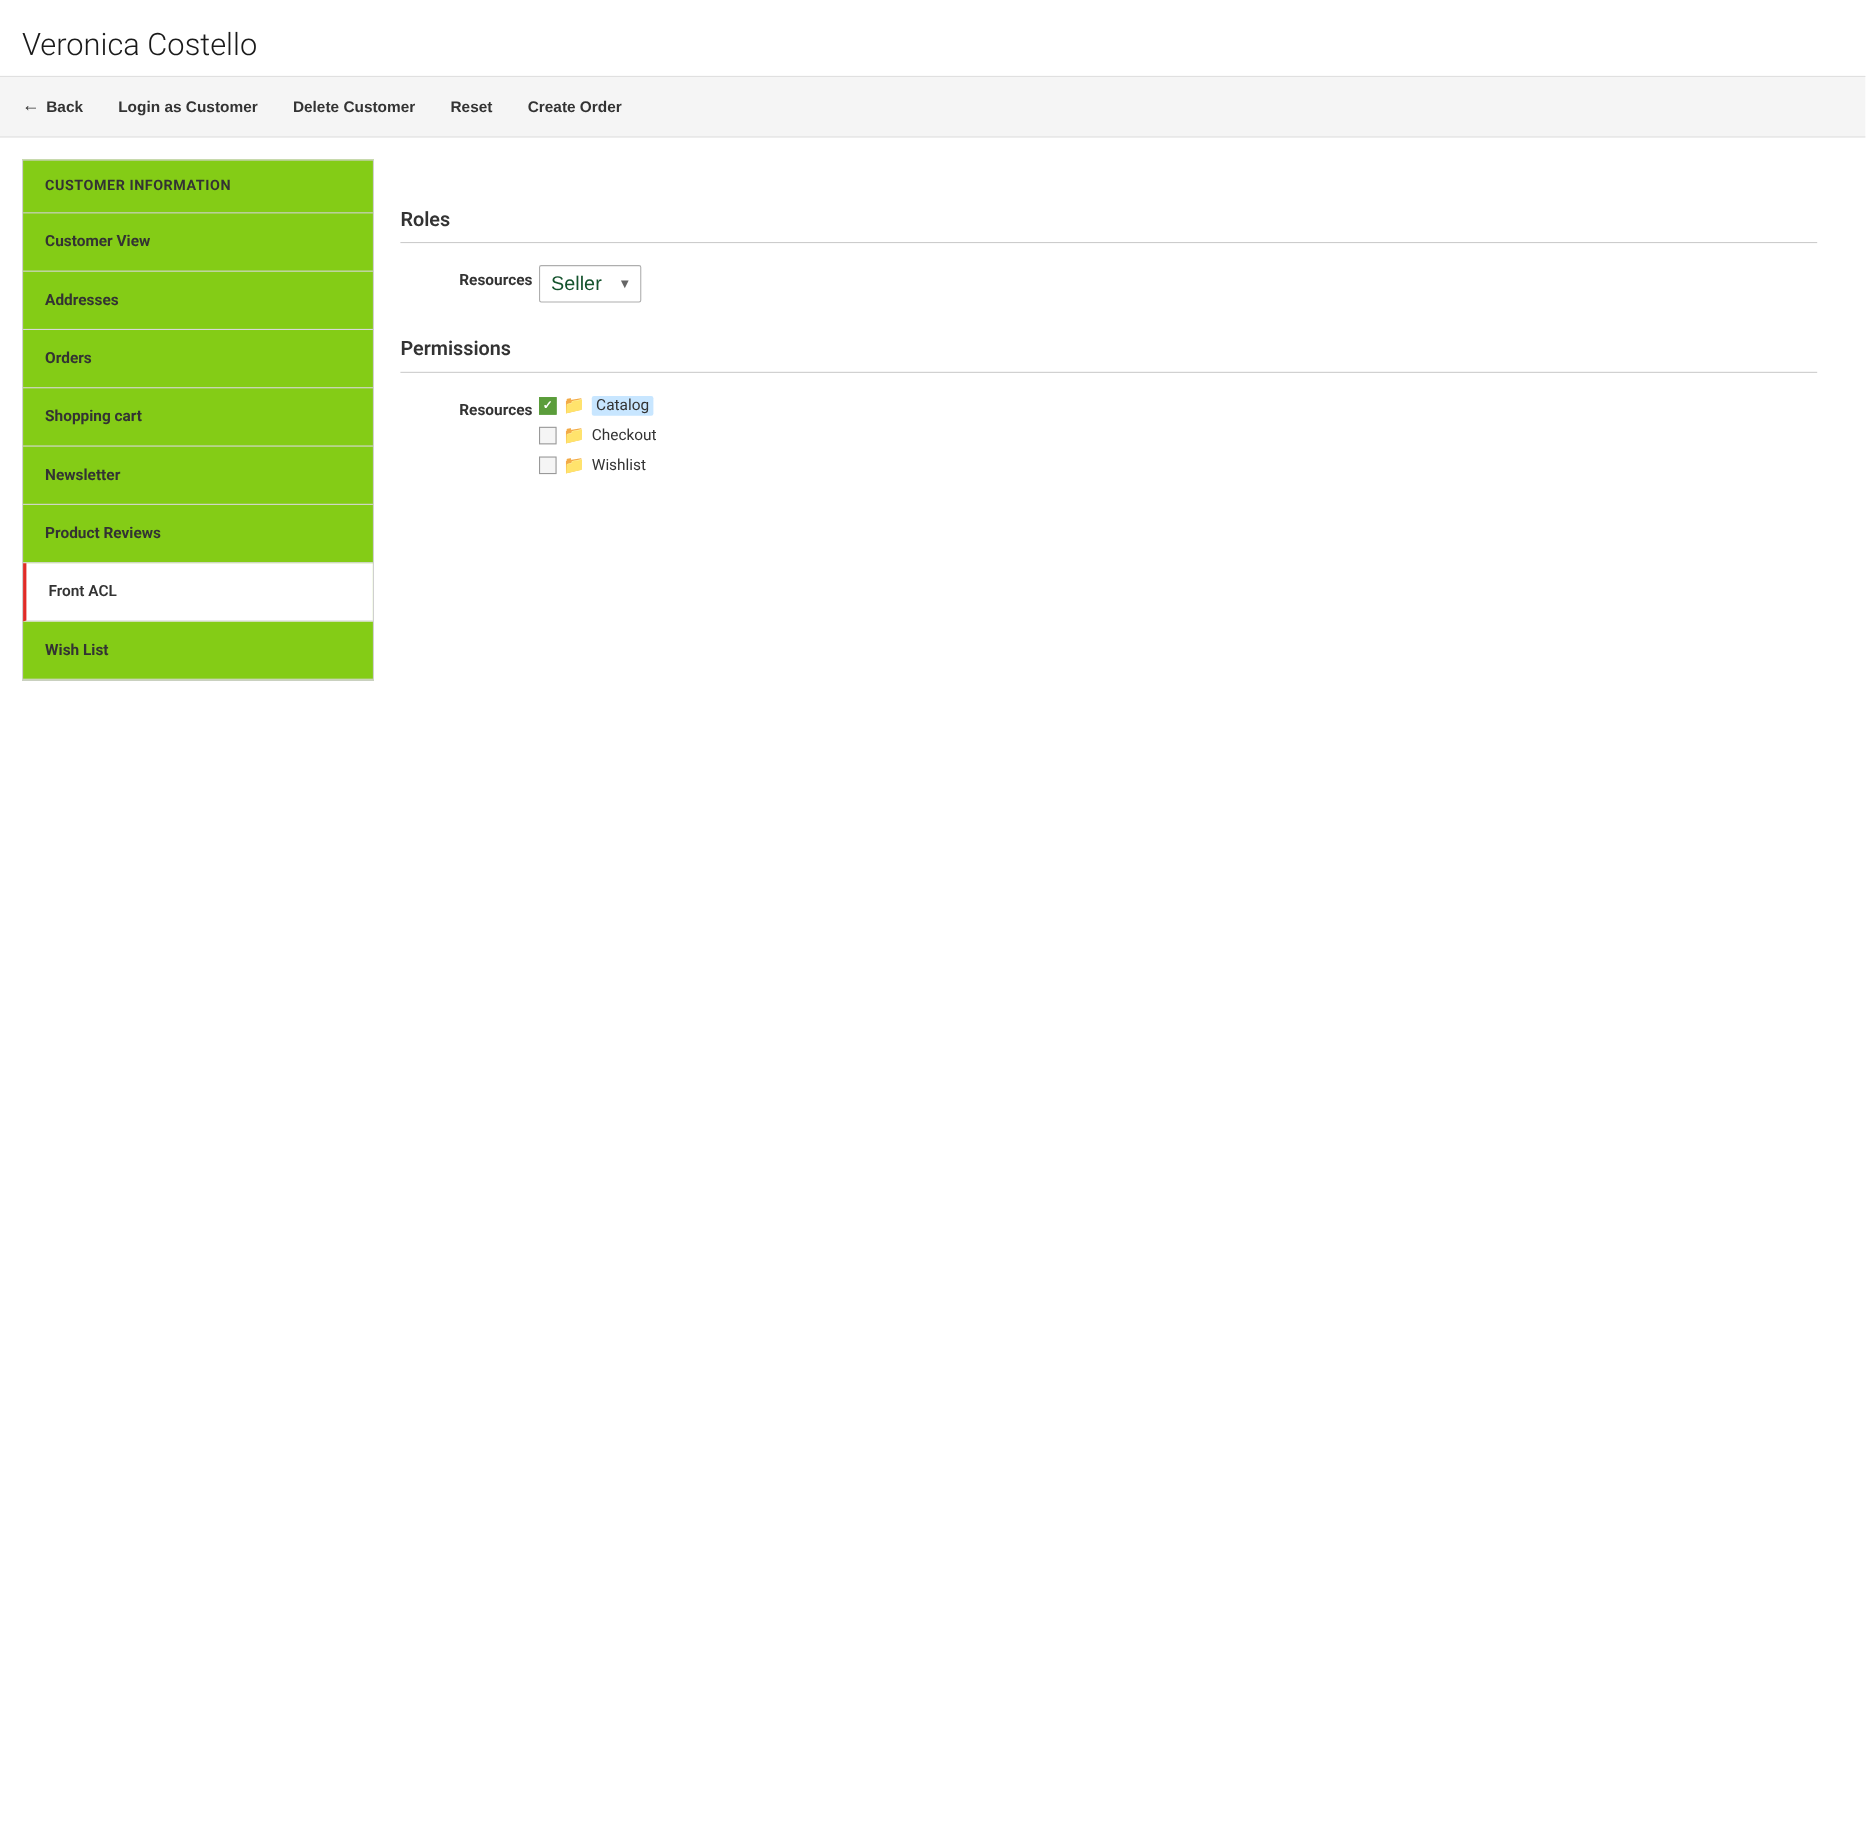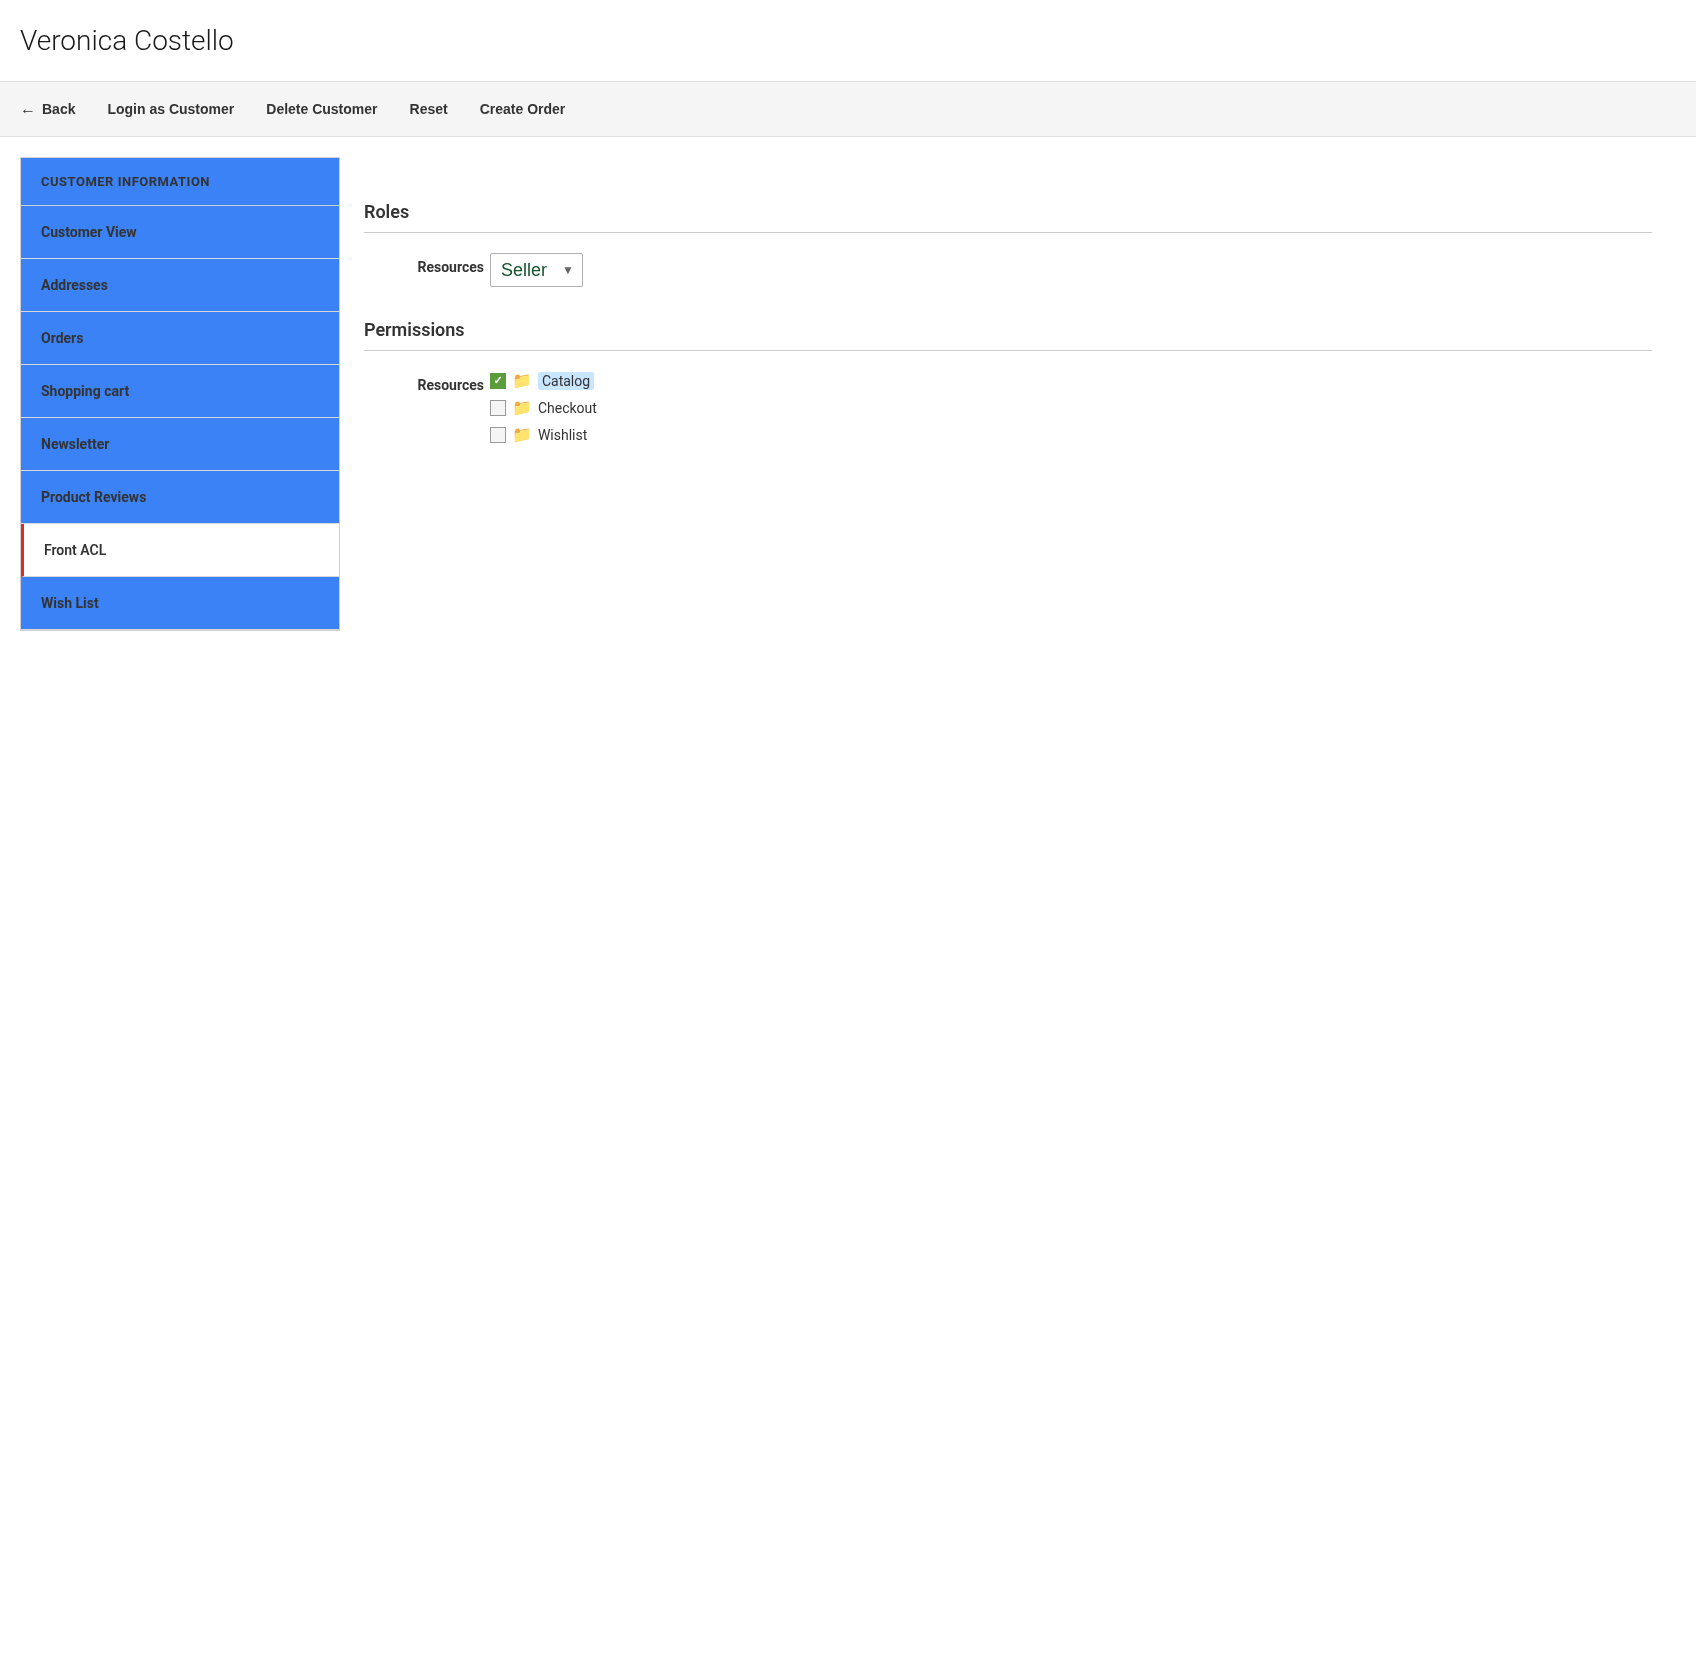--- a/index.html
+++ b/index.html
@@ -11,21 +11,21 @@
     }
 
     .page-header {
       padding: 24px 20px 12px 20px;
     }
 
     .page-title {
       font-size: 28px;
       font-weight: 300;
       color: #1a1a1a;
-      margin-bottom: 12px;
+      margin-bottom: 0;
     }
 
     .toolbar {
       background: #f5f5f5;
       border-top: 1px solid #e0e0e0;
       border-bottom: 1px solid #e0e0e0;
       padding: 14px 20px;
       display: flex;
       align-items: center;
       gap: 32px;
@@ -52,21 +52,21 @@
       display: flex;
       padding: 20px;
       gap: 0;
       align-items: flex-start;
     }
 
     
     .sidebar {
       width: 320px;
       min-width: 320px;
-      background: #3b82f6;
+      background: #84cc16;
       border: 1px solid #d0d0d0;
     }
 
     .sidebar-header {
       padding: 16px 20px;
       font-weight: 700;
       font-size: 13px;
       letter-spacing: 0.5px;
       color: #333;
       border-bottom: 1px solid #d0d0d0;

